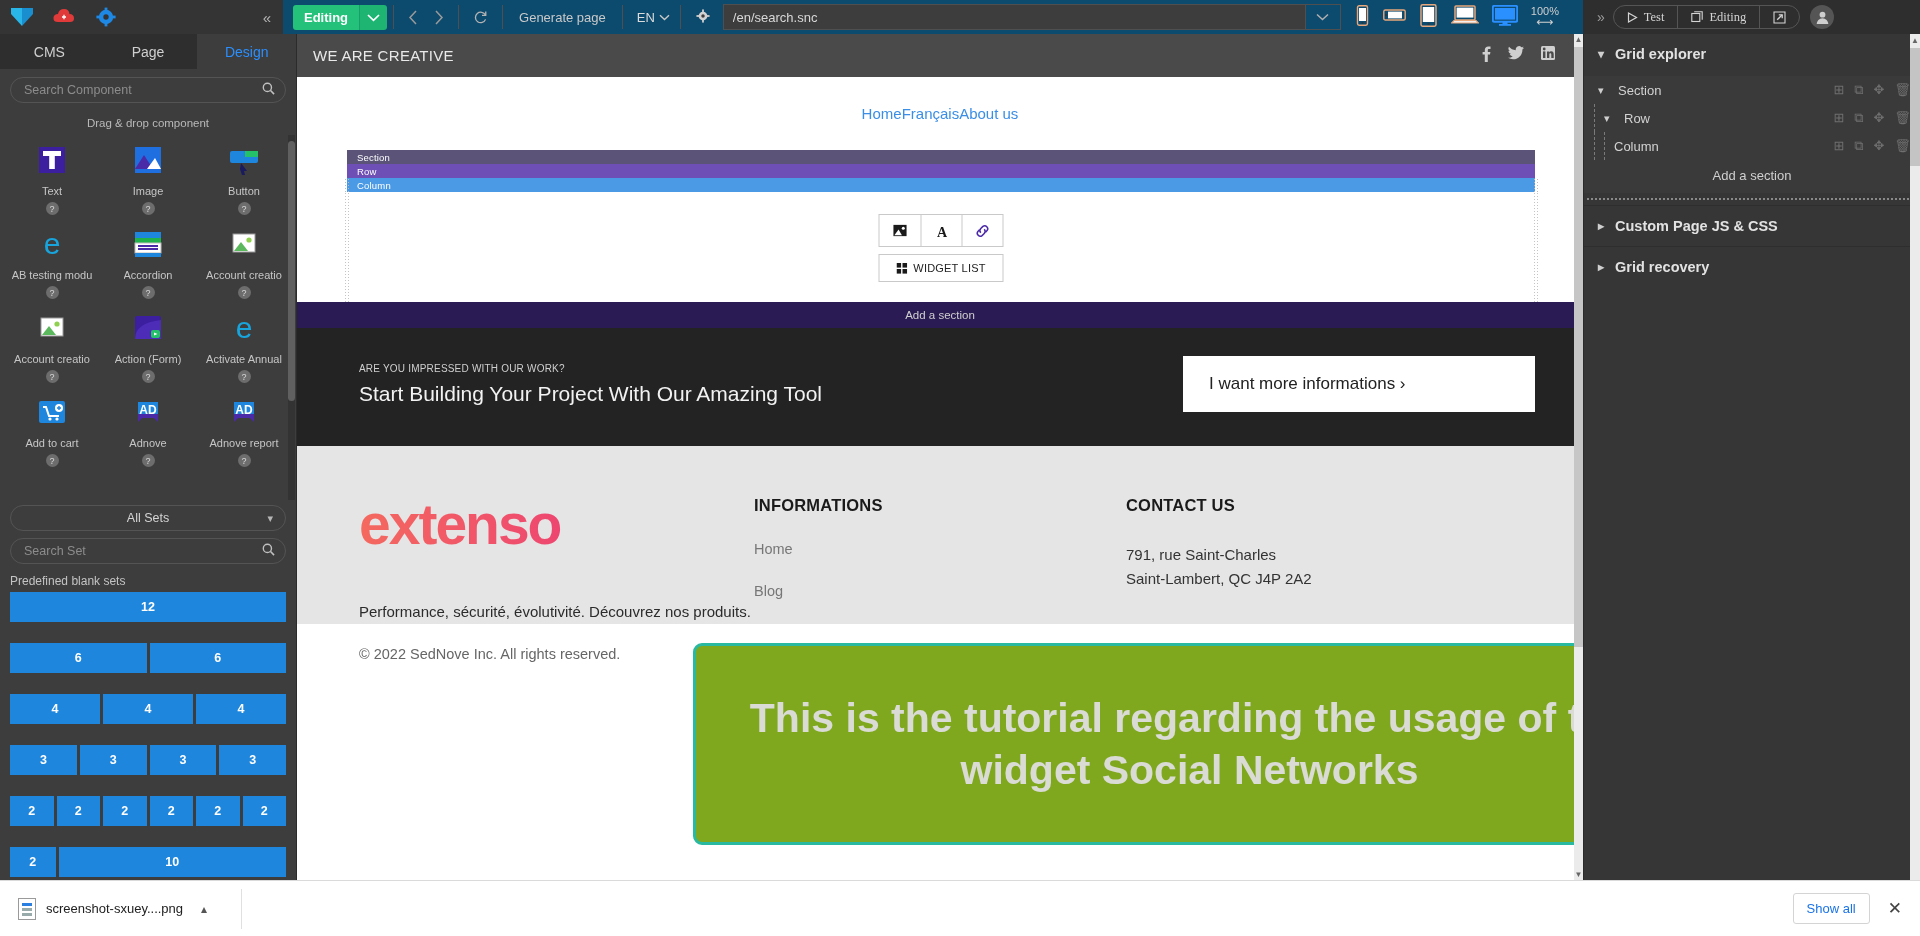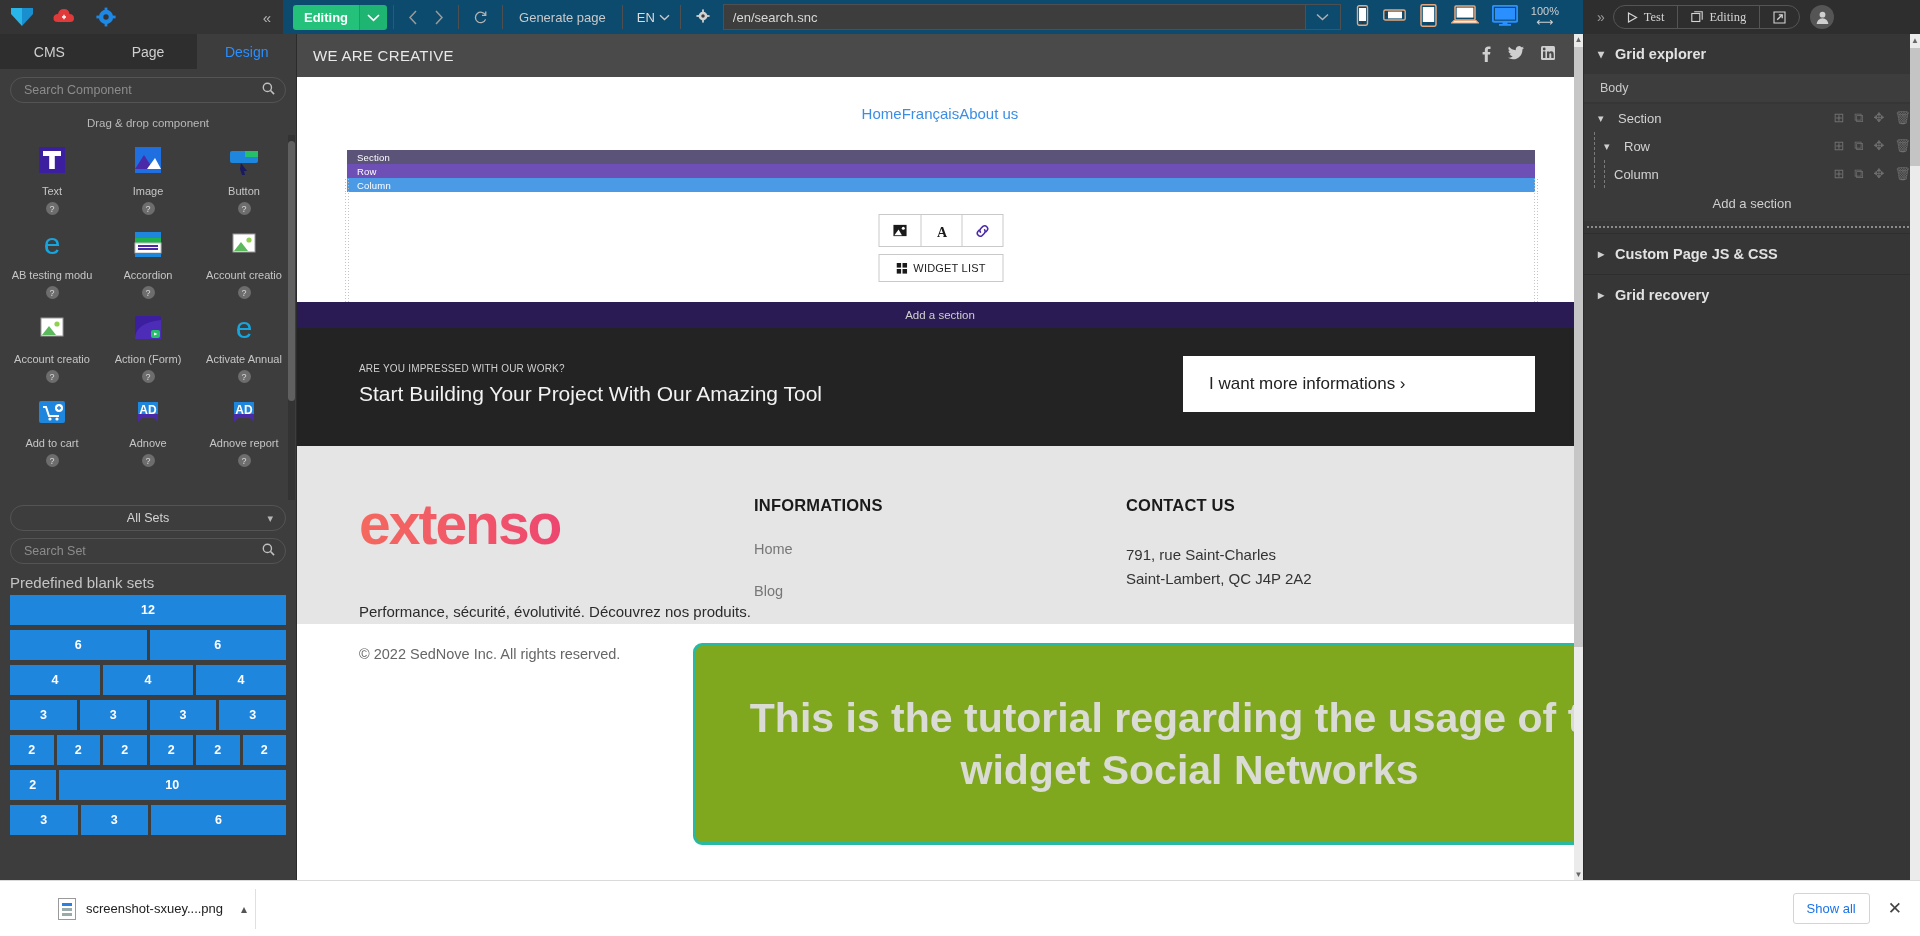--- a/index.html
+++ b/index.html
@@ -72,24 +72,24 @@
   .qmark { width: 13px; height: 13px; border-radius: 50%; background: #6d6d6d; color: #d8d8d8; font-size: 9px; display: flex; align-items: center; justify-content: center; margin-top: 5px; }
 
   .leftscrollbar { position: absolute; right: 1px; top: 0; width: 7px; height: 100%; background: #333; }
   .leftscrollbar i { position: absolute; left: 0; top: 6px; width: 7px; height: 260px; background: #606060; border-radius: 4px; display: block; }
 
   .setsbar { padding: 5px 10px 0; }
   .allsets { height: 26px; border: 1px solid #545454; border-radius: 13px; color: #d4d4d4; font-size: 12.5px; display: flex; align-items: center; justify-content: center; position: relative; cursor: pointer; }
   .allsets .dn { position: absolute; right: 12px; font-size: 11px; color: #b6b6b6; }
   .setsearch { margin-top: 7px; }
 
-  .predef { color: #c4c4c4; font-size: 15px; padding: 10px 0 4px 10px; }
+  .predef { color: #c4c4c4; font-size: 12px; padding: 10px 0 4px 10px; }
 
   .setsarea { flex: 1; overflow: hidden; position: relative; padding: 0 10px; }
-  .setrow { display: flex; gap: 3px; margin-bottom: 5px; }
+  .setrow { display: flex; gap: 3px; margin-bottom: 21px; }
   .setcell { background: #1f86dd; color: #fff; font-size: 12.5px; font-weight: bold; height: 30px; display: flex; align-items: center; justify-content: center; }
 
   
   .center { flex: 1; background: #3d3d3d; position: relative; display: flex; flex-direction: column; min-width: 0; }
   .canvas { flex: 1; background: #fff; position: relative; overflow: hidden; }
 
   .site-header { background: #4a4a4a; height: 43px; display: flex; align-items: center; padding: 0 14px 0 16px; }
   .site-header .brand { color: #e9e9e9; font-size: 15px; letter-spacing: .3px; }
   .site-header .socials { margin-left: auto; display: flex; gap: 17px; color: #cfcfcf; font-size: 14px; padding-right: 14px; }
 
@@ -157,21 +157,21 @@
   .addsec2 { text-align: center; color: #cfcfcf; font-size: 13px; padding: 8px 0 10px; cursor: pointer; }
   .dotdiv { height: 4px; margin: 4px 2px; background-image: radial-gradient(#8a8a8a 35%, transparent 36%); background-size: 4px 4px; }
   .rsec { border-top: 1px solid #2e2e2e; }
 
   .right-sb { position: absolute; right: 0; top: 0; width: 10px; height: 100%; background: #ebebeb; }
   .right-sb i { position: absolute; left: 0; top: 14px; width: 10px; height: 118px; background: #c4c4c4; display: block; }
   .right-sb .up { position: absolute; top: 0; left: 0; width: 10px; height: 13px; color: #666; font-size: 8px; text-align: center; line-height: 13px; }
 
   
   .dlbar { height: 56px; flex: 0 0 56px; background: #fff; border-top: 1px solid #dadada; display: flex; align-items: center; padding: 0 18px; }
-  .dlitem { display: flex; align-items: center; gap: 10px; padding-right: 0; border-right: 1px solid #e0e0e0; height: 40px; margin-left: 40px; }
+  .dlitem { display: flex; align-items: center; gap: 10px; padding-right: 26px; border-right: 1px solid #e0e0e0; height: 40px; }
   .dlfile { width: 18px; height: 22px; background: #fff; border: 1px solid #9a9a9a; position: relative; }
   .dlfile::after { content: ''; position: absolute; left: 3px; top: 4px; width: 10px; height: 3px; background: #2a7fe0; box-shadow: 0 5px 0 #9aa, 0 10px 0 #9aa; }
   .dlname { color: #222; font-size: 13px; }
   .dlcaret { color: #555; font-size: 12px; padding: 0 8px; cursor: pointer; }
   .dlright { margin-left: auto; display: flex; align-items: center; gap: 18px; }
   .showall { border: 1px solid #d4d4d4; border-radius: 3px; padding: 7px 13px; color: #1a73e8; font-size: 13px; cursor: pointer; }
   .dlclose { color: #444; font-size: 17px; cursor: pointer; }
 </style>
 </head>
 <body>
@@ -695,21 +695,20 @@
       </div>
     </div>
 
     <div class="right">
 
       <div class="rsec-head">
         <span class="cv">▾</span>
         <span>Grid explorer</span>
       </div>
 
-      <div class="rbody-lbl">Body</div>
 
       <div class="treebox">
 
         <div class="trow">
           <span class="tw" style="padding-left:14px">
             <span class="chev">▾</span>
             <span>Section</span>
           </span>
           <span class="acts">
             <span>⊞</span>

